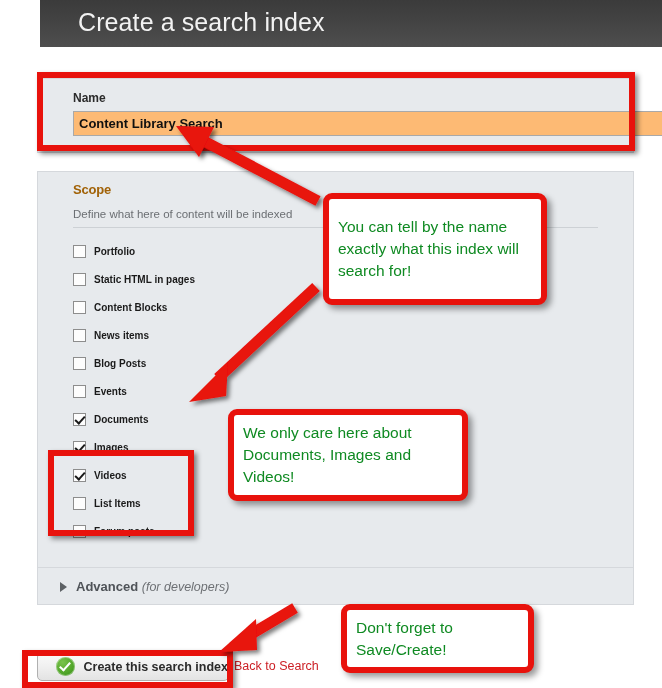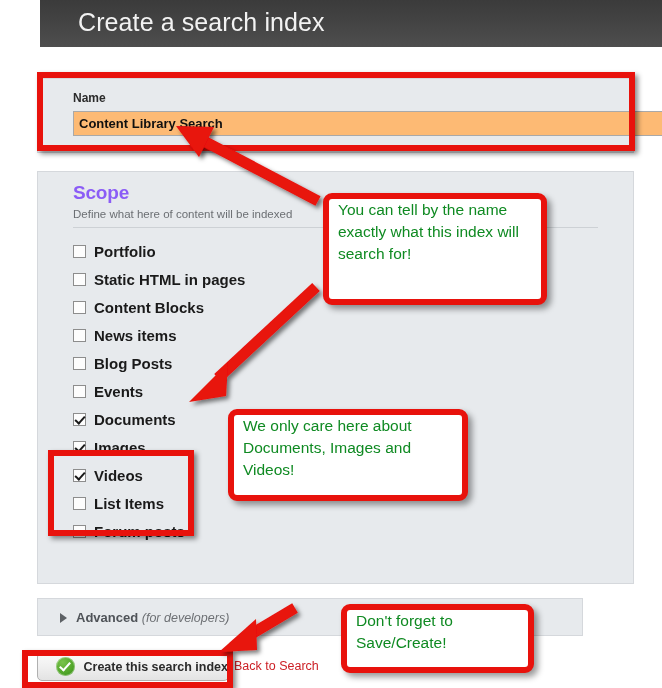--- a/index.html
+++ b/index.html
@@ -60,22 +60,22 @@
     text-decoration: underline;
   }
   #panel-scope {
     left: 37px;
     top: 124px;
     width: 597px;
     height: 413px;
   }
   #panel-advanced {
     left: 37px;
-    top: 551px;
-    width: 546px;
+    top: 520px;
+    width: 597px;
     height: 38px;
   }
 
   
   .field-label {
     position: absolute;
     left: 35px;
     top: 12px;
     font-size: 12px;
     font-weight: bold;
@@ -96,23 +96,23 @@
     color: #101010;
     padding: 0 5px;
     outline: none;
   }
 
   
   .scope-title {
     position: absolute;
     left: 35px;
     top: 10px;
-    font-size: 19px;
-    font-weight: bold;
-    color: #8b5cf6;
+    font-size: 13px;
+    font-weight: bold;
+    color: #a16207;
     letter-spacing: -0.2px;
   }
   .scope-sub {
     position: absolute;
     left: 35px;
     top: 36px;
     font-size: 11.5px;
     color: #6b6f73;
   }
   .scope-rule {
@@ -150,21 +150,21 @@
     position: absolute;
     left: 3px;
     top: 0px;
     width: 4px;
     height: 8px;
     border: solid #1a1a1a;
     border-width: 0 2px 2px 0;
     transform: rotate(42deg);
   }
   .cb-label {
-    font-size: 15px;
+    font-size: 10px;
     font-weight: bold;
     color: #1a1a1a;
     white-space: nowrap;
   }
 
   
   .adv-caret {
     position: absolute;
     left: 22px;
     top: 14px;
@@ -258,21 +258,21 @@
     box-shadow: 3px 3px 5px rgba(0,0,0,0.45);
   }
   .anno-box {
     position: absolute;
     background: #ffffff;
     border: 6px solid #e8120c;
     border-radius: 9px;
     box-sizing: border-box;
     box-shadow: 4px 4px 6px rgba(0,0,0,0.40);
     display: flex;
-    align-items: flex-start;
+    align-items: center;
   }
   .anno-box .anno-text {
     color: #0f8a22;
     font-size: 15.5px;
     line-height: 1.42;
     padding: 0 9px;
     font-family: "Liberation Sans", sans-serif;
   }
   .anno-arrow {
     position: absolute;

